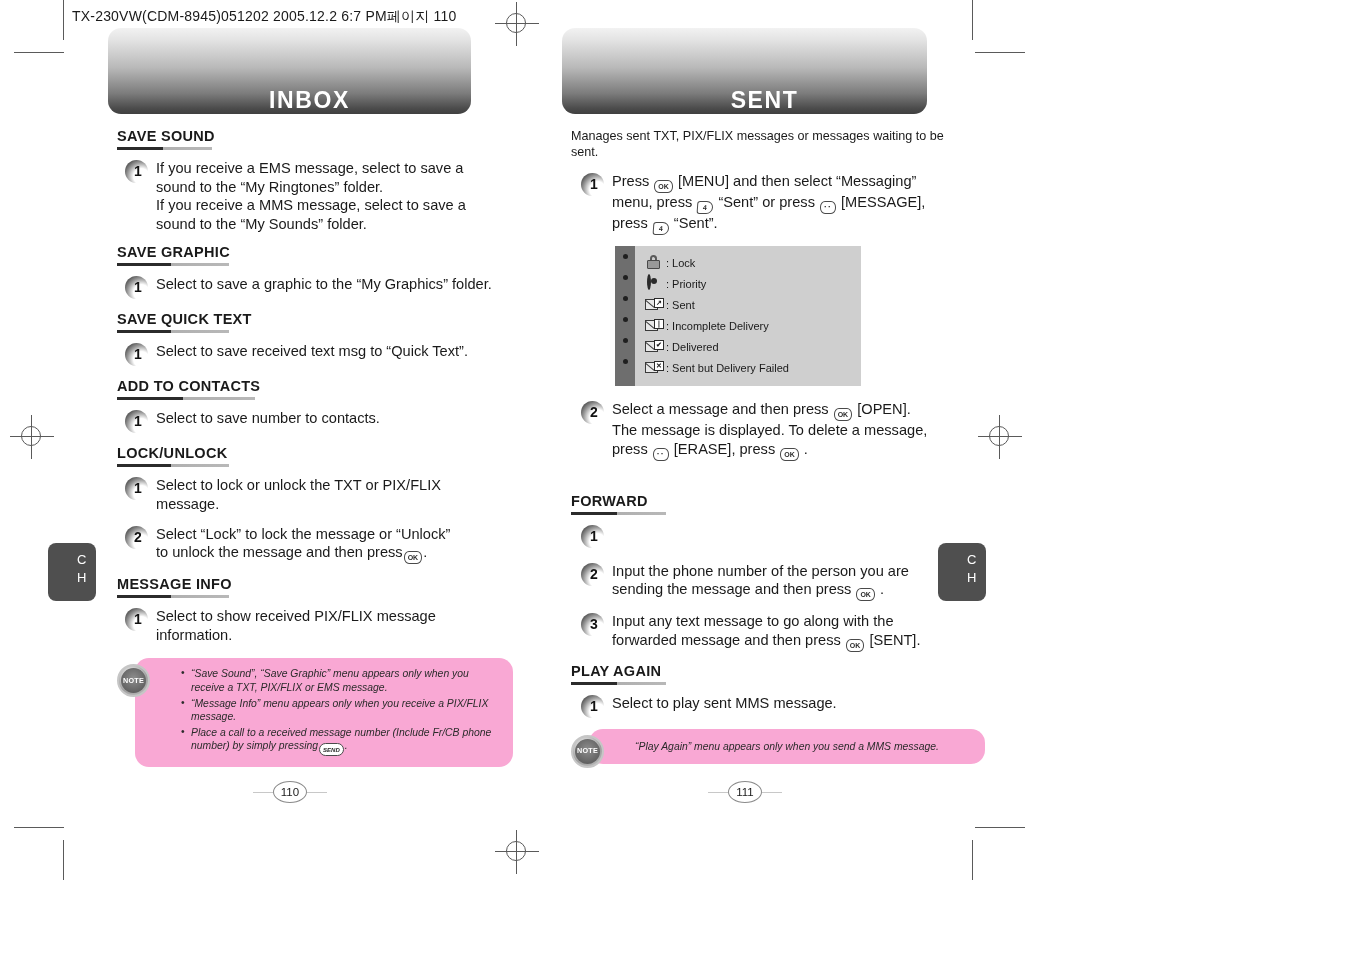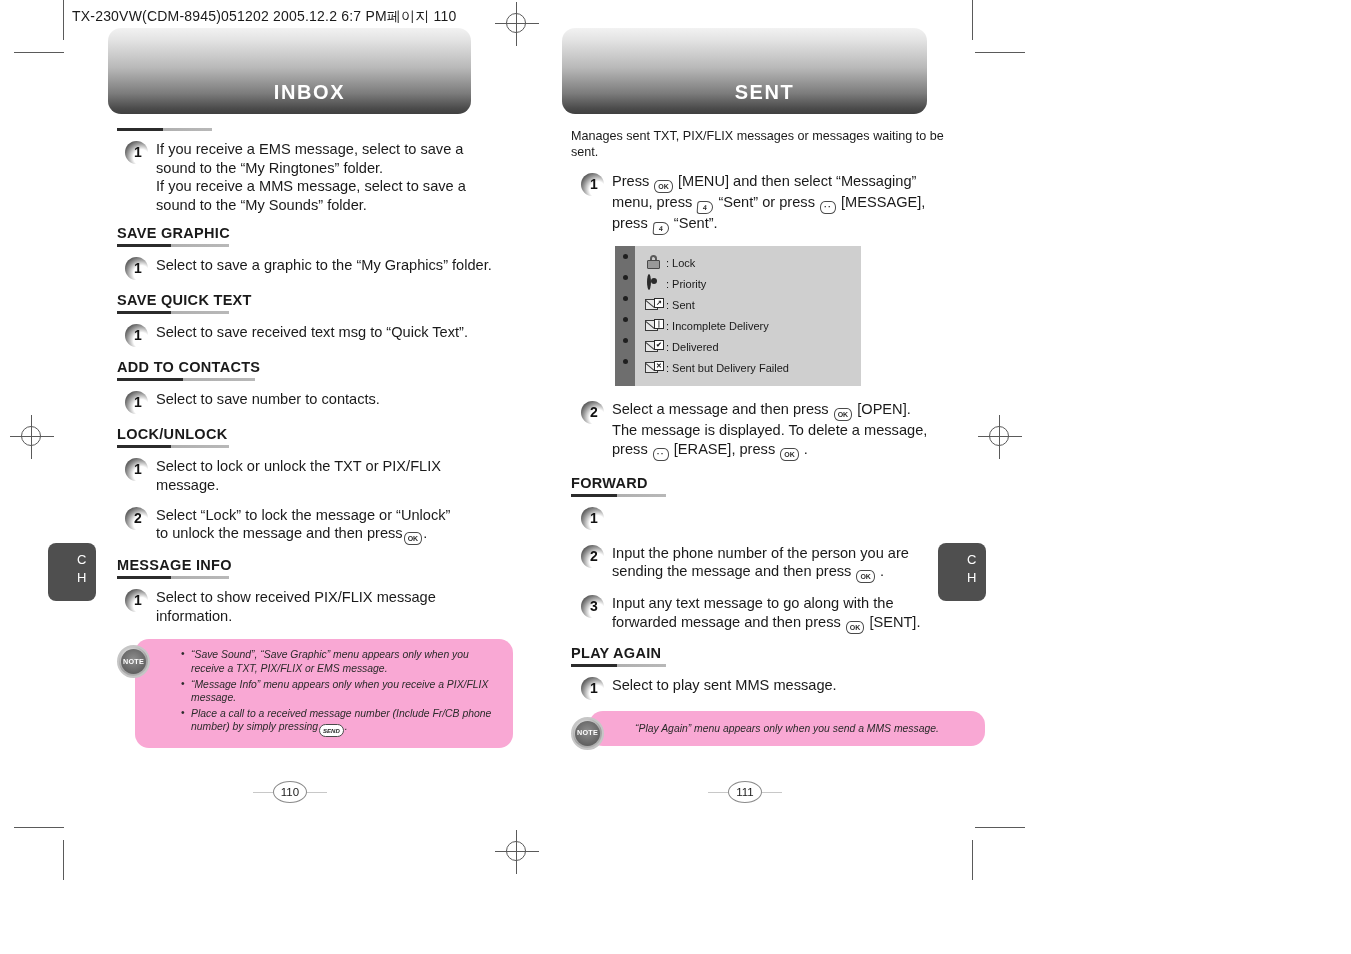--- a/index.html
+++ b/index.html
@@ -60,24 +60,24 @@
     position: absolute;
     height: 86px;
     border-radius: 13px;
     background: linear-gradient(to bottom, #f2f2f2 0%, #e3e3e3 14%, #b9b9b9 46%, #7c7c7c 76%, #4a4a4a 94%, #404040 100%);
     display: flex;
     align-items: flex-end;
     justify-content: center;
   }
   .banner-title {
     color: #ffffff;
-    font-size: 20px;
+    font-size: 23px;
     font-weight: bold;
     letter-spacing: 1.6px;
-    padding-bottom: 10px;
+    padding-bottom: 0;
     margin-left: 40px;
   }
 
   
   .col { position: absolute; }
   .col-left  { left: 117px; top: 128px; width: 375px; }
   .col-right { left: 571px; top: 128px; width: 380px; }
 
   
   .section { margin-bottom: 2px; }
@@ -415,20 +415,21 @@
 <div class="banner" style="left:108px; top:28px; width:363px;">
   <span class="banner-title">INBOX</span>
 </div>
 <div class="banner" style="left:562px; top:28px; width:365px;">
   <span class="banner-title">SENT</span>
 </div>
 
 <div class="col col-left">
 
   <div class="section">
+    <div class="sec-head">SAVE SOUND</div>
     <div class="sec-rule"></div>
     <div class="step">
       <div class="step-badge">
         <div class="sb-ring"></div>
         <div class="sb-num">1</div>
       </div>
       <div class="step-body">
         <span>If you receive a EMS message, select to save a</span><br>
         <span>sound to the “My Ringtones” folder.</span><br>
         <span>If you receive a MMS message, select to save a</span><br>
@@ -604,21 +605,21 @@
       <div class="sb-ring"></div>
       <div class="sb-num">2</div>
     </div>
     <div class="step-body">
       <span>Select a message and then press </span><span class="key">OK</span><span> [OPEN].</span><br>
       <span>The message is displayed. To delete a message,</span><br>
       <span>press </span><span class="key k-soft">··</span><span> [ERASE], press </span><span class="key">OK</span><span> .</span>
     </div>
   </div>
 
-  <div class="section" style="margin-top:14px;">
+  <div class="section" style="margin-top:32px;">
     <div class="sec-head">FORWARD</div>
     <div class="sec-rule"></div>
     <div class="step" style="margin-left:10px;">
       <div class="step-badge">
         <div class="sb-ring"></div>
         <div class="sb-num">1</div>
       </div>
     </div>
     <div class="step" style="margin-left:10px; margin-top:14px;">
       <div class="step-badge">

